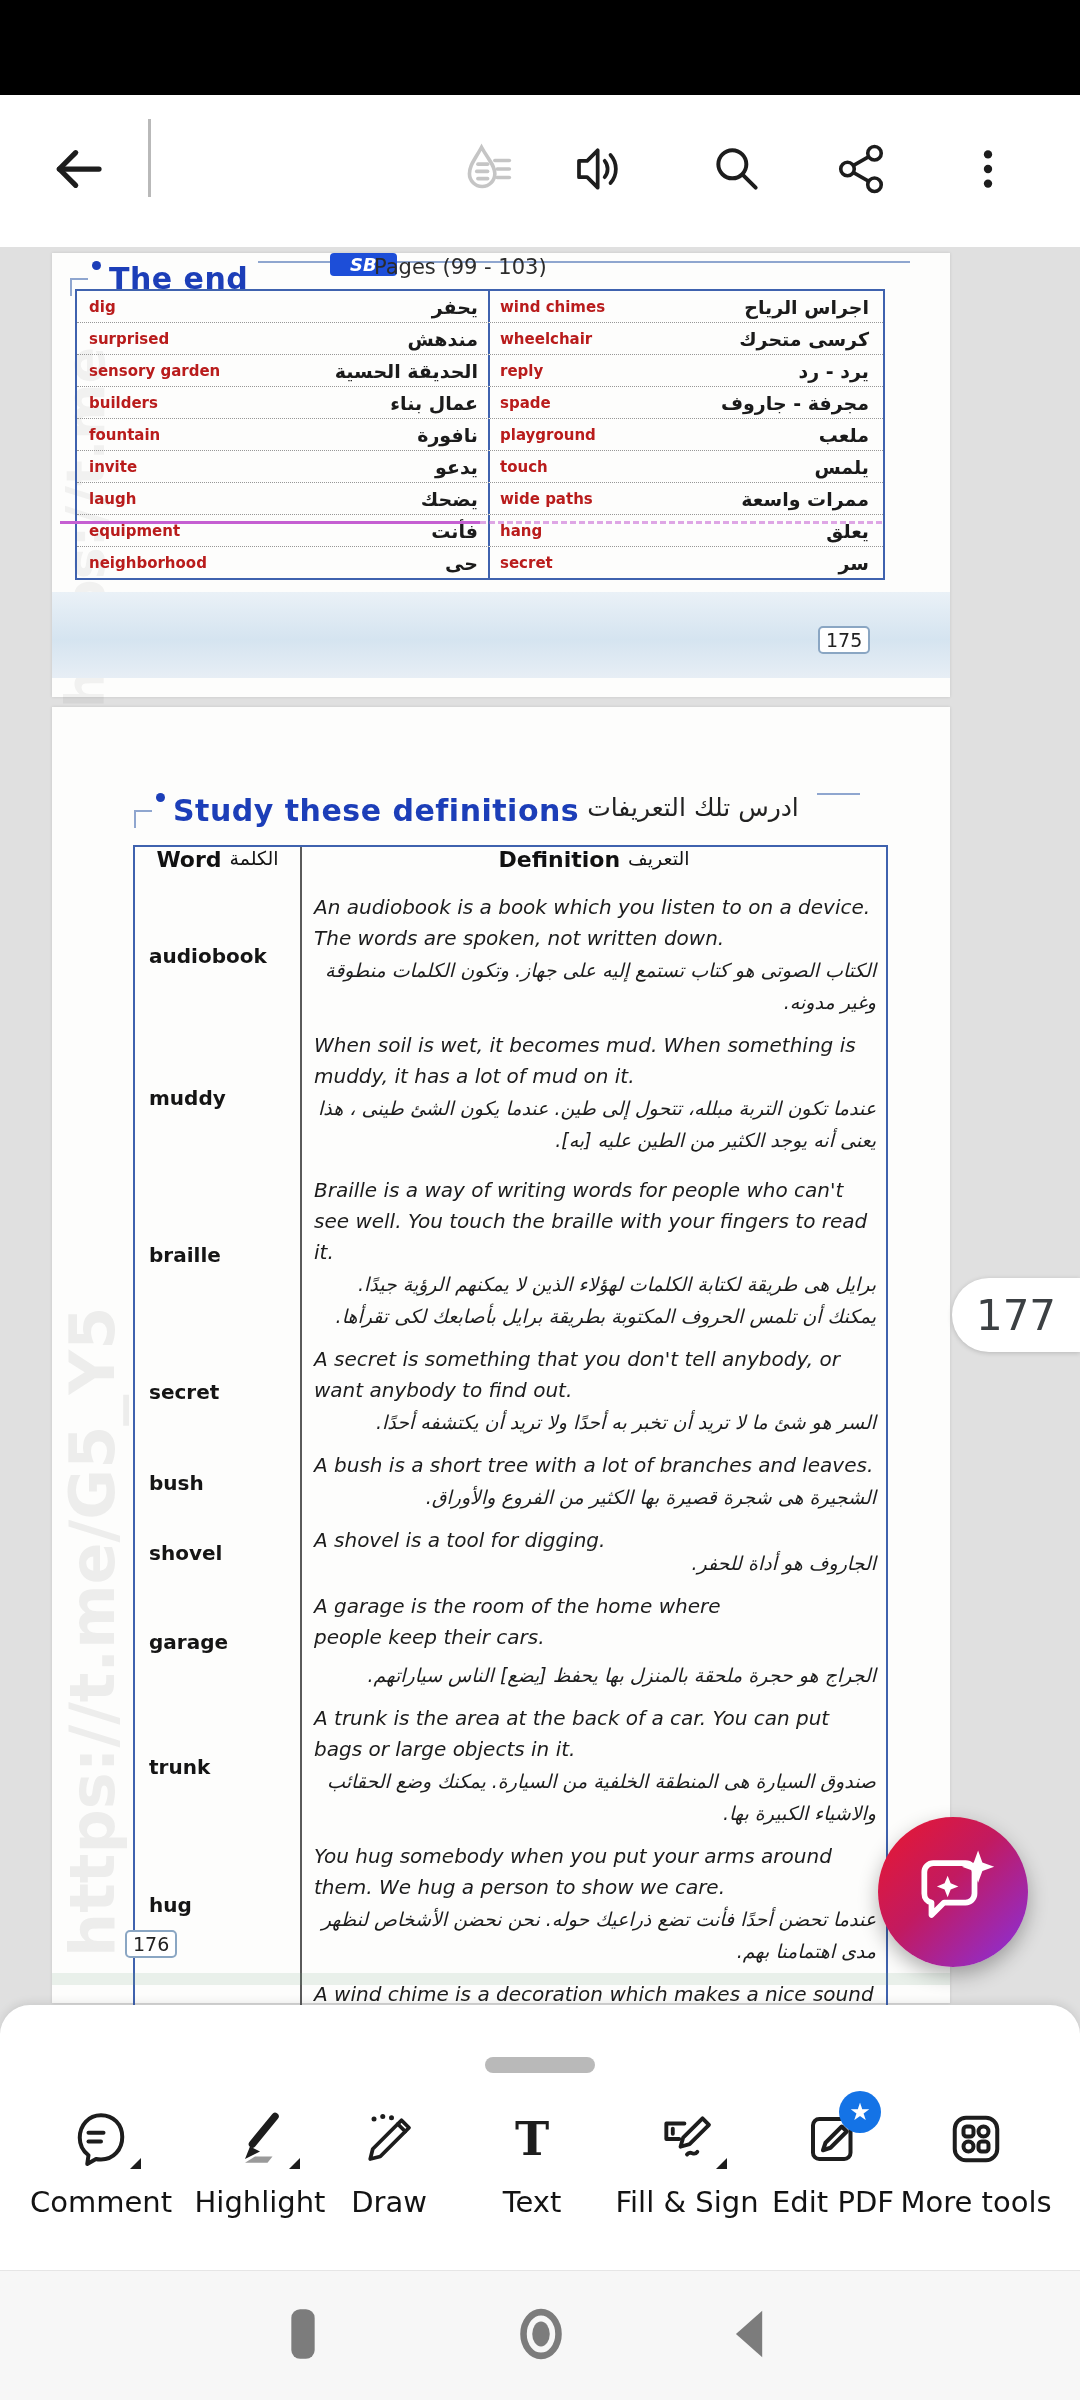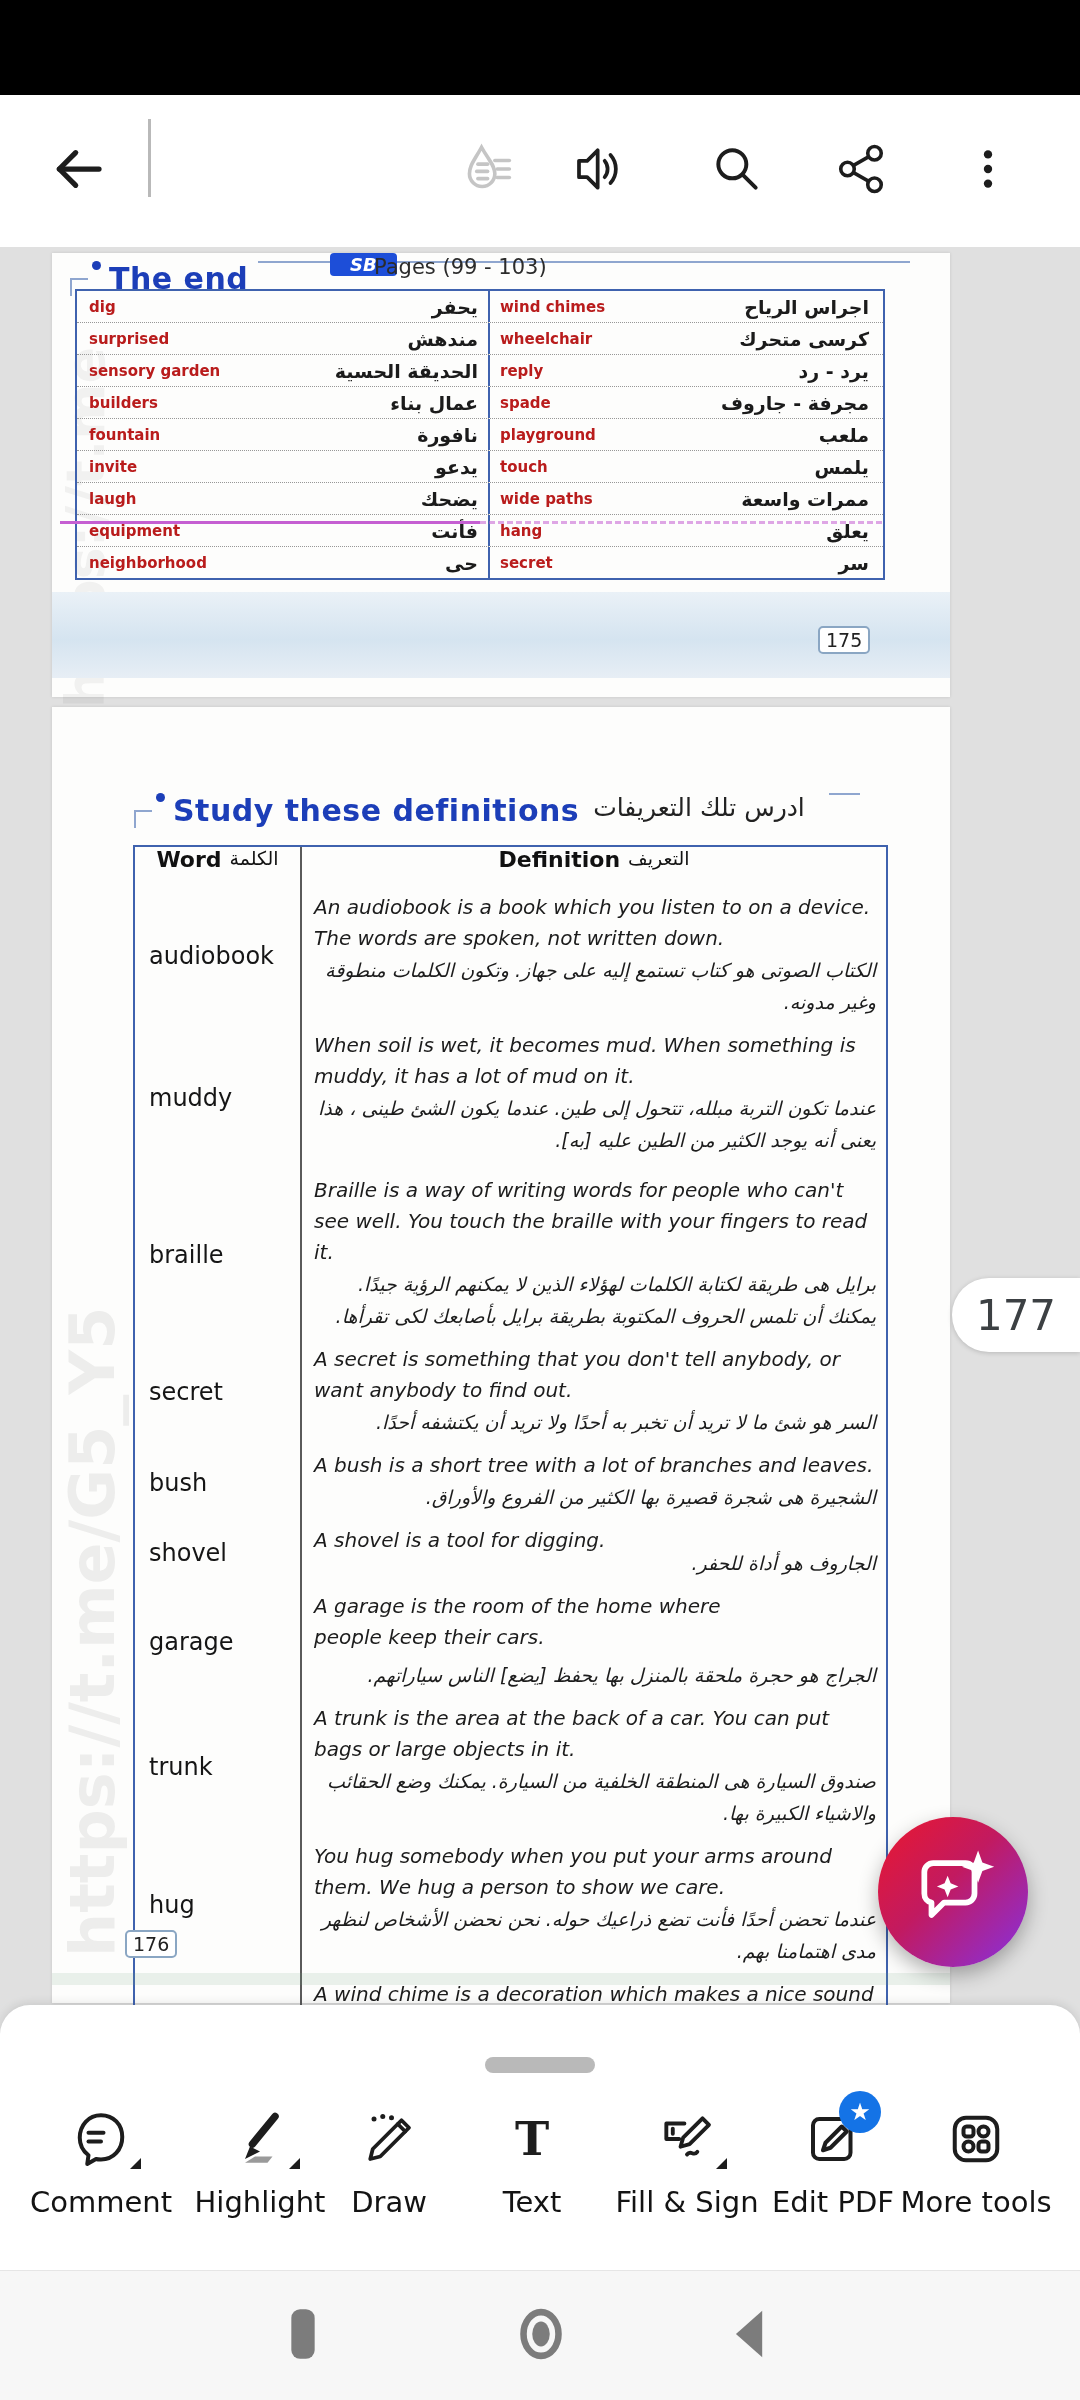--- a/index.html
+++ b/index.html
@@ -22,21 +22,21 @@
       font-weight:bold;pointer-events:none;}
   #page1 .wm{left:2px;top:455px;font-size:54px;color:rgba(40,40,40,.055);}
   #page2 .wm{left:4px;top:1250px;font-size:62px;color:rgba(40,40,40,.075);}
 
   
   .sec-head{position:absolute;display:flex;align-items:flex-start;}
   .sec-corner{width:16px;height:16px;border-left:2px solid #8fa6cf;border-top:2px solid #8fa6cf;
               align-self:flex-end;margin-right:2px;}
   .sec-dot{width:9px;height:9px;border-radius:50%;background:#1c3eb8;margin:0 8px 0 2px;}
   .sec-title{color:#1c3eb8;font-weight:bold;font-size:30px;letter-spacing:.5px;}
-  .sec-title-ar{color:#222;font-size:25px;margin:0 14px;direction:rtl;}
+  .sec-title-ar{color:#222;font-size:25px;margin:0 8px;direction:rtl;}
   .sec-rule{flex:1;height:0;border-top:2px solid #8fa6cf;margin-left:10px;}
 
   
   .sb-badge{position:absolute;left:278px;top:0px;background:#1d4ed8;color:#fff;
             font-style:italic;font-weight:bold;font-size:18px;padding:1px 20px;border-radius:4px;}
   .pages-ref{position:absolute;left:322px;top:2px;color:#2b2b2b;font-size:21px;}
 
   
   .t1{position:absolute;left:23px;top:36px;width:810px;height:291px;
       border:2px solid #3f62ae;box-sizing:border-box;display:flex;flex-direction:column;}
@@ -61,21 +61,21 @@
       box-sizing:border-box;display:flex;flex-direction:column;background:transparent;}
   .t2-hrow{display:flex;height:40px;align-items:center;}
   .t2-hcell{display:flex;align-items:flex-start;justify-content:center;gap:8px;height:100%;box-sizing:border-box;}
   .t2-c1{width:167px;border-right:2px solid #5a5a5a;}
   .t2-c2{flex:1;}
   .t2-hcell .hen{font-weight:bold;font-size:22px;color:#111;}
   .t2-hcell .har{font-size:19px;color:#111;direction:rtl;}
   .t2-row{display:flex;}
   .t2-word{width:167px;box-sizing:border-box;border-right:2px solid #5a5a5a;
            display:flex;align-items:center;padding-left:14px;
-           font-weight:normal;font-size:24px;color:#151515;}
+           font-weight:bold;font-size:20px;color:#151515;}
   .t2-def{flex:1;box-sizing:border-box;padding:5px 10px 7px 12px;position:relative;font-style:italic;}
   .t2-def .en{font-size:20px;line-height:31px;color:#1c1c1c;}
   .t2-def .ar{font-size:19px;line-height:32px;color:#1c1c1c;direction:rtl;text-align:right;}
   .t2-row.inline-ar .t2-def .ar{position:absolute;right:10px;bottom:7px;}
 
   
   .page-pill{position:absolute;left:952px;top:1278px;width:128px;height:74px;background:#fff;
              border-radius:40px 0 0 40px;box-shadow:0 1px 5px rgba(0,0,0,.18);
              display:flex;align-items:center;justify-content:center;
              font-size:42px;color:#3c4043;}

